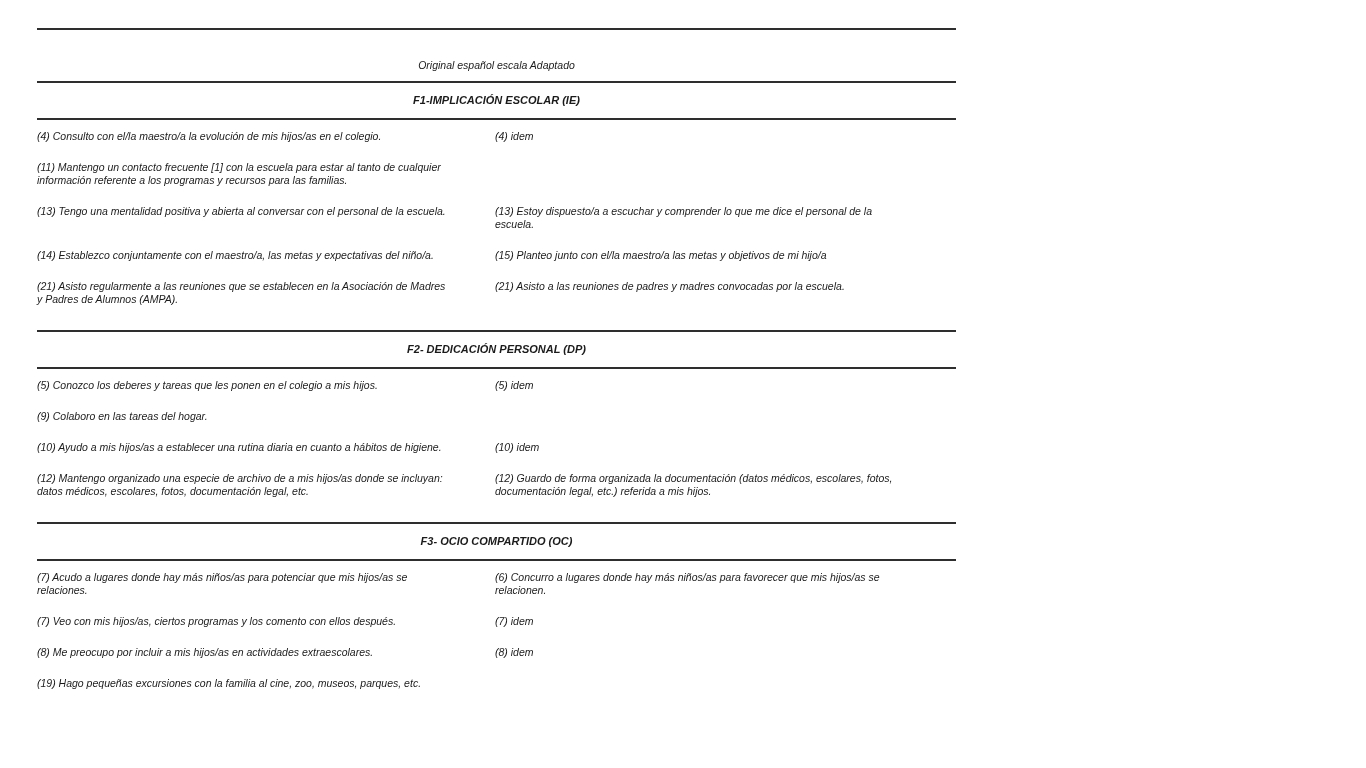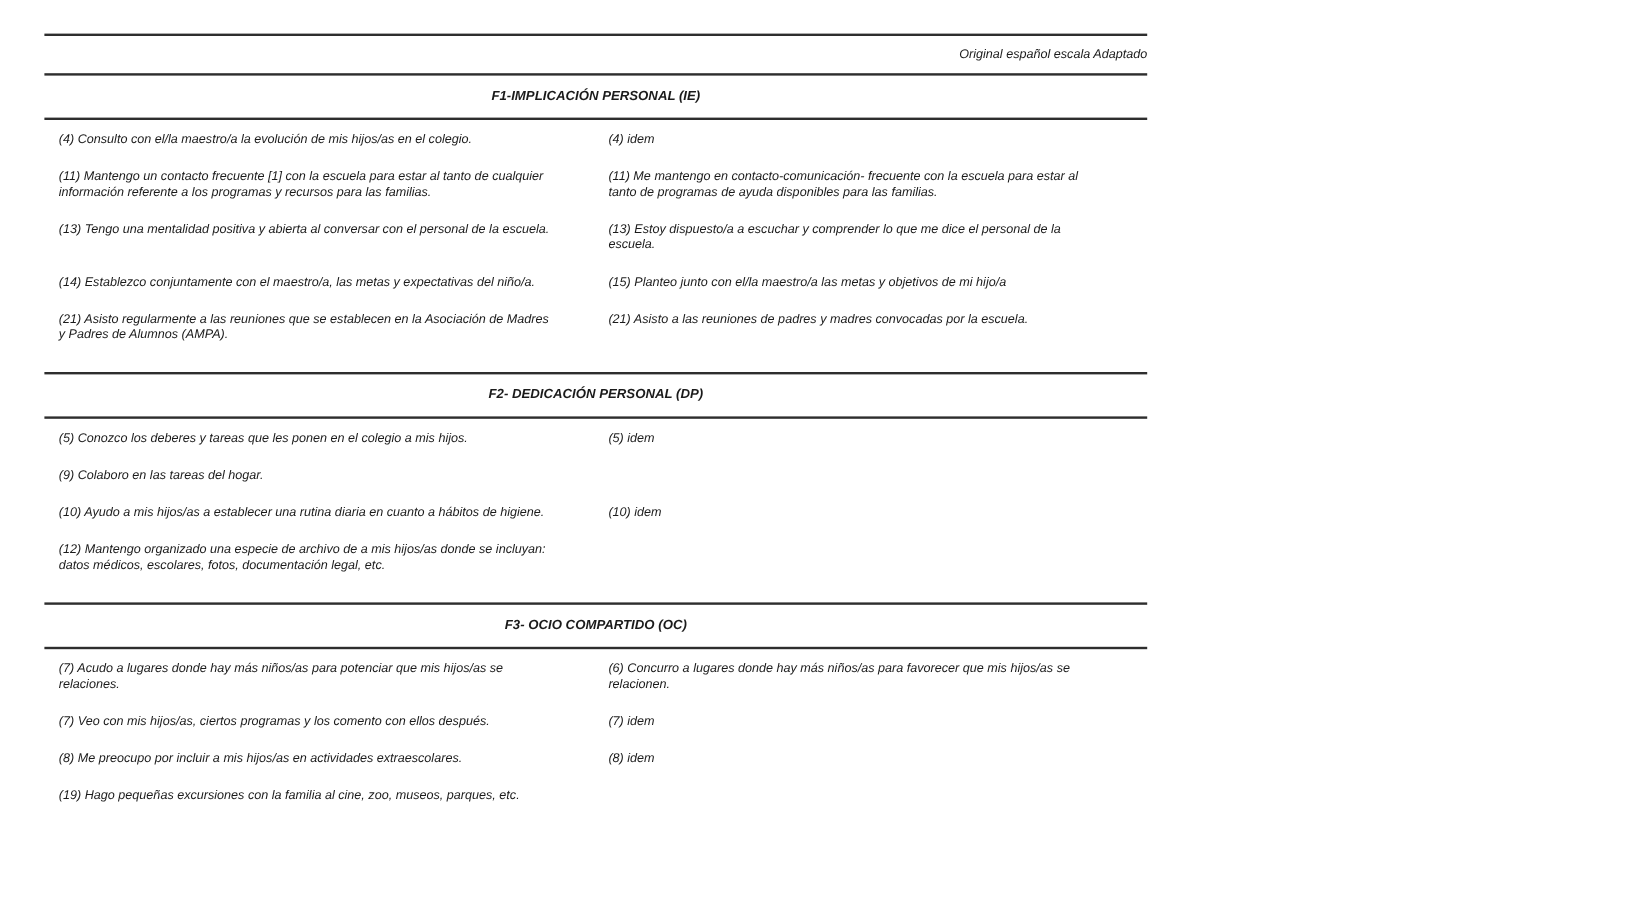--- a/index.html
+++ b/index.html
@@ -22,22 +22,23 @@
     color: #1b1b1b;
     font-style: italic;
     font-size: 10.5px;
     line-height: 13px;
   }
   .rule {
     height: 2px;
     background: #2e2e2e;
   }
   .thead {
-    text-align: right;
+    text-align: center;
     padding: 9px 0;
+    margin-top: 20px;
   }
   .sec-title {
     text-align: center;
     padding: 11px 0;
     font-weight: bold;
     font-size: 11px;
   }
   .rows {
     padding: 10px 0 6px 0;
   }
@@ -46,52 +47,49 @@
     align-items: flex-start;
     margin-bottom: 18px;
   }
   .cell {
     white-space: pre-line;
   }
   .cell.orig {
     flex: none;
     width: 450px;
     margin-right: 8px;
-    margin-left: 12px;
   }
   .cell.adap {
     flex: 1;
   }
   .spacer {
     height: 41px;
   }
 </style>
 </head>
 <body>
 
 <div>
   <section class="tbl">
     <div class="rule"></div>
     <div class="thead">
       <span>Original español escala Adaptado</span>
     </div>
     <div class="rule"></div>
     <div id="sections">
-        <div class="sec-title">F1-IMPLICACIÓN PERSONAL (IE)</div>
+        <div class="sec-title">F1-IMPLICACIÓN ESCOLAR (IE)</div>
         <div class="rule"></div>
         <div class="rows">
           <div class="row">
             <div class="cell orig">(4) Consulto con el/la maestro/a la evolución de mis hijos/as en el colegio.</div>
             <div class="cell adap">(4) idem</div>
           </div>
           <div class="row">
             <div class="cell orig">(11) Mantengo un contacto frecuente [1] con la escuela para estar al tanto de cualquier
 información referente a los programas y recursos para las familias.</div>
-            <div class="cell adap">(11) Me mantengo en contacto-comunicación- frecuente con la escuela para estar al
-tanto de programas de ayuda disponibles para las familias.</div>
           </div>
           <div class="row">
             <div class="cell orig">(13) Tengo una mentalidad positiva y abierta al conversar con el personal de la escuela.</div>
             <div class="cell adap">(13) Estoy dispuesto/a a escuchar y comprender lo que me dice el personal de la
 escuela.</div>
           </div>
           <div class="row">
             <div class="cell orig">(14) Establezco conjuntamente con el maestro/a, las metas y expectativas del niño/a.</div>
             <div class="cell adap">(15) Planteo junto con el/la maestro/a las metas y objetivos de mi hijo/a</div>
           </div>
@@ -112,20 +110,22 @@
           <div class="row">
             <div class="cell orig">(9) Colaboro en las tareas del hogar.</div>
           </div>
           <div class="row">
             <div class="cell orig">(10) Ayudo a mis hijos/as a establecer una rutina diaria en cuanto a hábitos de higiene.</div>
             <div class="cell adap">(10) idem</div>
           </div>
           <div class="row">
             <div class="cell orig">(12) Mantengo organizado una especie de archivo de a mis hijos/as donde se incluyan:
 datos médicos, escolares, fotos, documentación legal, etc.</div>
+            <div class="cell adap">(12) Guardo de forma organizada la documentación (datos médicos, escolares, fotos,
+documentación legal, etc.) referida a mis hijos.</div>
           </div>
         </div>
         <div class="rule"></div>
         <div class="sec-title">F3- OCIO COMPARTIDO (OC)</div>
         <div class="rule"></div>
         <div class="rows">
           <div class="row">
             <div class="cell orig">(7) Acudo a lugares donde hay más niños/as para potenciar que mis hijos/as se
 relaciones.</div>
             <div class="cell adap">(6) Concurro a lugares donde hay más niños/as para favorecer que mis hijos/as se

